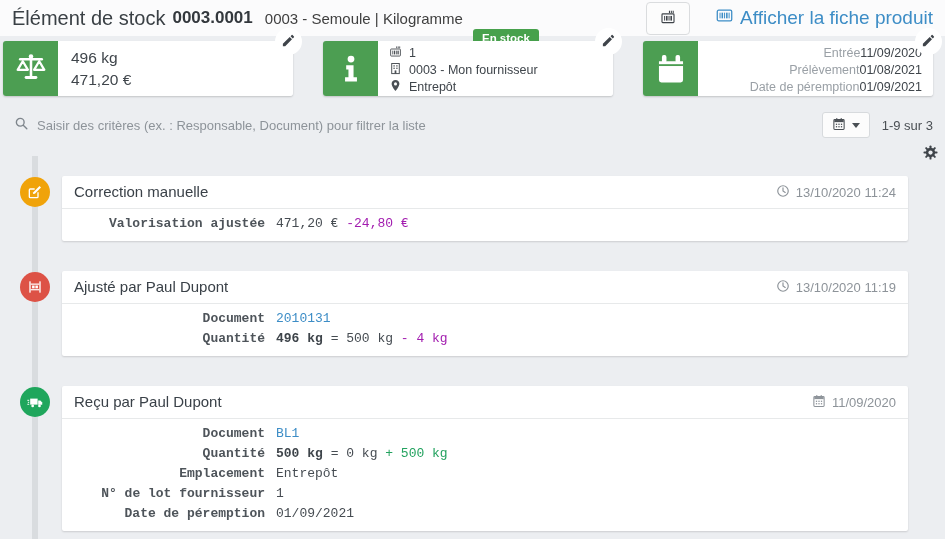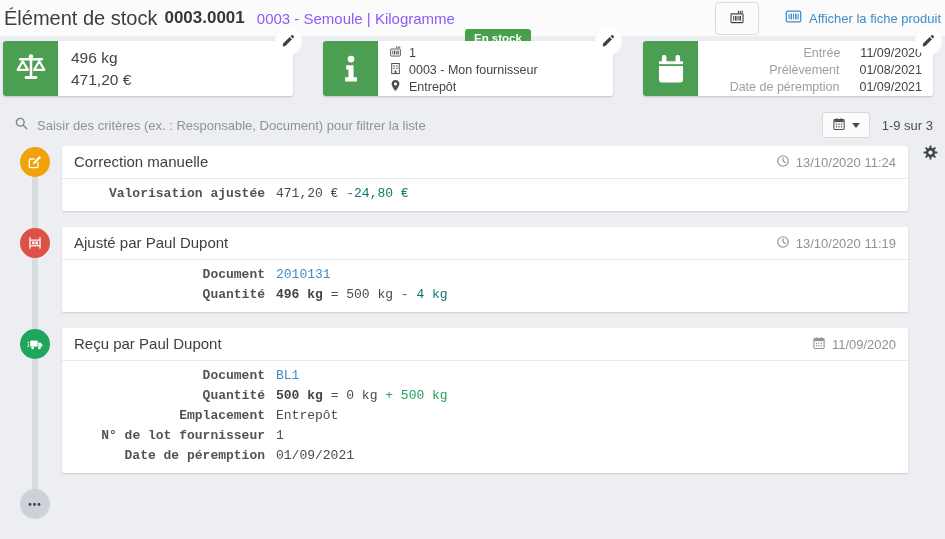--- a/index.html
+++ b/index.html
@@ -7,56 +7,56 @@
   body {
     background: #eceef1;
     font-family: "Liberation Sans", sans-serif;
     color: #464c52;
     overflow: hidden;
     position: relative;
   }
   
   .topbar {
     height: 36px; background: #fbfbfc;
-    display: flex; align-items: center; padding: 0 4px;
+    display: flex; align-items: center; padding: 0 12px;
   }
   .title-prefix { font-size: 20px; font-weight: 400; color: #3a4045; }
   .title-code   { font-size: 17px; font-weight: 700; color: #33383d; margin-left: 7px; }
-  .subtitle     { font-size: 15px; color: #8b5cf6; margin-left: 12px; }
+  .subtitle     { font-size: 15px; color: #404040; margin-left: 12px; }
   .badge {
     background: #47a14c; color: #fff; font-size: 11.5px; font-weight: 700;
     padding: 3px 9px; border-radius: 3px; margin-left: 10px; margin-top: 40px;
   }
   .top-actions { margin-left: auto; display: flex; align-items: center; gap: 26px; }
   .btn-light {
     display: flex; align-items: center; gap: 7px;
     background: #fcfcfc; border: 1px solid #dadcde; border-radius: 4px;
     padding: 6px 13px; font-size: 13.5px; color: #3d4349; cursor: pointer;
     font-family: "Liberation Sans", sans-serif;
   }
   .link-blue {
     display: flex; align-items: center; gap: 7px;
-    color: #3d8dc6; font-size: 13px; text-decoration: none; cursor: pointer;
+    color: #3d8dc6; font-size: 19px; text-decoration: none; cursor: pointer;
   }
   
   .cards { display: flex; gap: 30px; padding: 5px 12px 0 3px; }
   .card {
     position: relative; width: 290px; height: 55px; display: flex;
     box-shadow: 0 1px 2px rgba(0,0,0,.18); border-radius: 3px;
   }
   .card-ico {
     width: 55px; height: 55px; background: #4c9e52; flex-shrink: 0;
     border-radius: 3px 0 0 3px; display: flex; align-items: center; justify-content: center;
   }
   .card-main { flex: 1; background: #fff; border-radius: 0 3px 3px 0; overflow: hidden; }
   .card-qty { padding: 6px 0 0 13px; font-size: 15.5px; color: #3f454b; line-height: 1.4; }
   .card-rows { padding: 4px 10px 0 11px; font-size: 12.5px; color: #3f454b; }
   .mini-row { display: flex; align-items: center; gap: 7px; height: 16px; margin-bottom: 1px; }
   .card-dates { padding: 4px 11px 0 0; font-size: 12.5px; }
-  .date-row { display: flex; justify-content: flex-end; gap: 20px; height: 16px; margin-bottom: 1px; align-items: center; }
+  .date-row { display: flex; justify-content: flex-end; gap: 0; height: 16px; margin-bottom: 1px; align-items: center; }
   .date-label { color: #9aa0a6; }
   .date-value { color: #3f454b; }
   .edit-btn {
     position: absolute; top: -13px; right: -9px; width: 27px; height: 27px;
     background: #fff; border: none; border-radius: 50%; cursor: pointer;
     display: flex; align-items: center; justify-content: center;
   }
   
   .filter-row {
     margin-top: 12px; height: 34px; display: flex; align-items: center;
@@ -83,33 +83,33 @@
   .timeline { position: relative; padding-top: 4px; }
   .tl-line { position: absolute; left: 32px; top: 14px; bottom: 26px; width: 6px; background: #d9dcdf; }
   .entry { position: relative; margin: 0 37px 16px 62px; }
   .entry-ico {
     position: absolute; left: -42px; top: 1px; width: 30px; height: 30px;
     border-radius: 50%; display: flex; align-items: center; justify-content: center;
   }
   .ico-orange { background: #f0a30a; }
   .ico-red    { background: #dd5246; }
   .ico-green  { background: #1fa65c; }
-  .entry-card { background: #fff; border-radius: 2px; box-shadow: 0 1px 2px rgba(0,0,0,.14); }
+  .entry-card { background: #fff; border-radius: 2px; box-shadow: 0 1px 2px rgba(0,0,0,.14); margin-top: 30px; }
   .entry-header {
     display: flex; align-items: center; justify-content: space-between;
     padding: 7px 12px; border-bottom: 1px solid #e7e9ea;
   }
   .entry-title { font-size: 15px; color: #3a4148; line-height: 18px; }
   .entry-time { display: flex; align-items: center; gap: 6px; font-size: 13px; color: #8d9399; }
   .entry-body { padding: 5px 0 7px; font-family: Liberation Mono, monospace; }
   .drow { display: flex; font-size: 13px; line-height: 20px; }
   .dlabel { width: 214px; flex-shrink: 0; text-align: right; font-weight: 700; color: #4e545a; padding-right: 11px; }
   .dval { color: #464c52; }
   .dval b { color: #3e444a; font-weight: 700; }
-  .neg { color: #0f766e; }
+  .neg { color: #a21caf; }
   .pos { color: #23a25f; }
   .doc-link { color: #3d8dc6; text-decoration: none; cursor: pointer; }
   .more-btn {
     margin: 12px 0 0 20px; width: 30px; height: 30px; border-radius: 50%;
     background: #ccd2d8; border: none; cursor: pointer;
     color: #41464c; font-size: 10px; font-weight: 700; letter-spacing: 1px;
     display: flex; align-items: center; justify-content: center; position: relative;
   }
 </style>
 </head>

